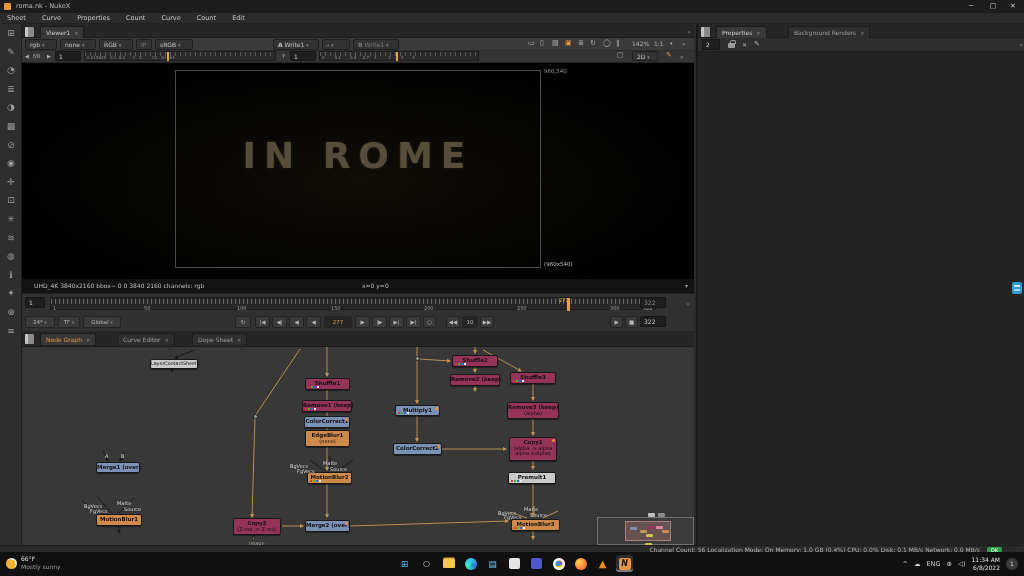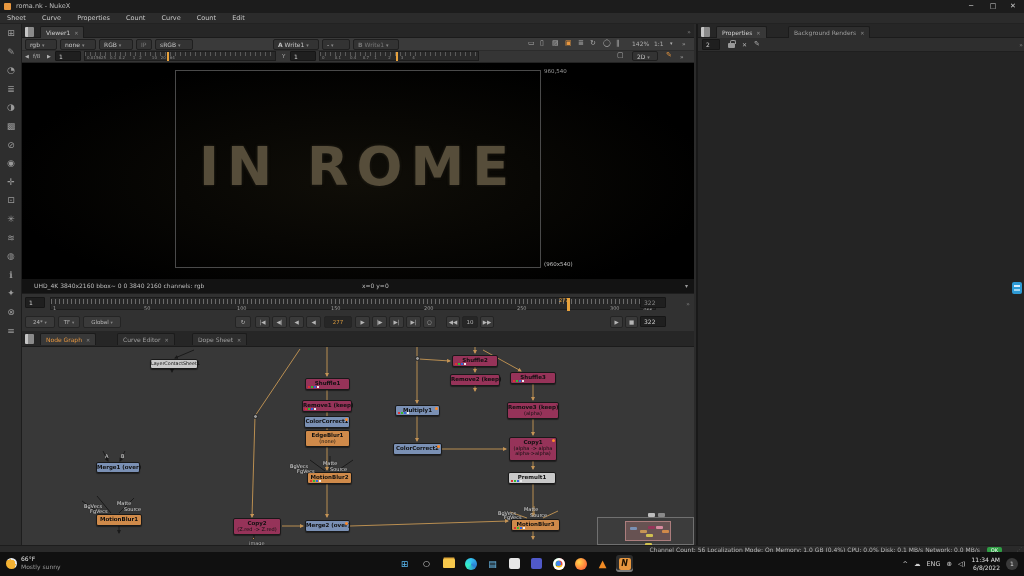--- a/index.html
+++ b/index.html
@@ -36,21 +36,21 @@
   .ddown .car{color:#888;font-size:5px;}
   .vicon{position:absolute;font-size:7px;line-height:11px;color:#b0b0b0;}
 
   
   #viewerpane{left:22px;top:24px;width:672px;height:269px;background:#393939;}
   #vtabs{position:absolute;left:0;top:0;width:672px;height:14px;}
   #vtoolbar1{position:absolute;left:0;top:14px;width:672px;height:13px;background:#3a3a3a;border-bottom:1px solid #2c2c2c;}
   #vtoolbar2{position:absolute;left:0;top:27px;width:672px;height:12px;background:#353535;border-bottom:1px solid #232323;}
   #vcanvas{position:absolute;left:0;top:39px;width:672px;height:216px;background:radial-gradient(ellipse at 50% 55%, #100e08 0%, #000 75%);overflow:hidden;}
   #vframe{position:absolute;left:153px;top:7px;width:366px;height:198px;border:1px solid #4a4a4a;}
-  #romext{position:absolute;left:0;top:72px;width:672px;text-align:center;font-size:54px;font-weight:bold;
+  #romext{position:absolute;left:0;top:72px;width:672px;text-align:center;font-size:36px;font-weight:bold;
           letter-spacing:8px;color:#564d3a;text-shadow:0 0 3px #2e2a1f,1px 1px 0 rgba(0,0,0,.55);}
   .reslabel{position:absolute;font-size:5.5px;color:#9a9a9a;}
   #vinfobar{position:absolute;left:0;top:255px;width:672px;height:14px;background:#131313;font-size:6px;line-height:14px;color:#bdbdbd;}
   .slider{position:absolute;height:10px;background:#2a2a2a;border:1px solid #1d1d1d;}
   .slider .ticks{position:absolute;left:0;top:0;width:100%;height:4px;
         background:repeating-linear-gradient(90deg,#5a5a5a 0 1px,transparent 1px 5px);}
   .slider .tlabels{position:absolute;left:2px;top:3px;font-size:4px;color:#8a8a8a;white-space:pre;letter-spacing:0;}
   .slider .mark{position:absolute;top:0;width:2px;height:9px;background:#e8a23c;}
 
   

